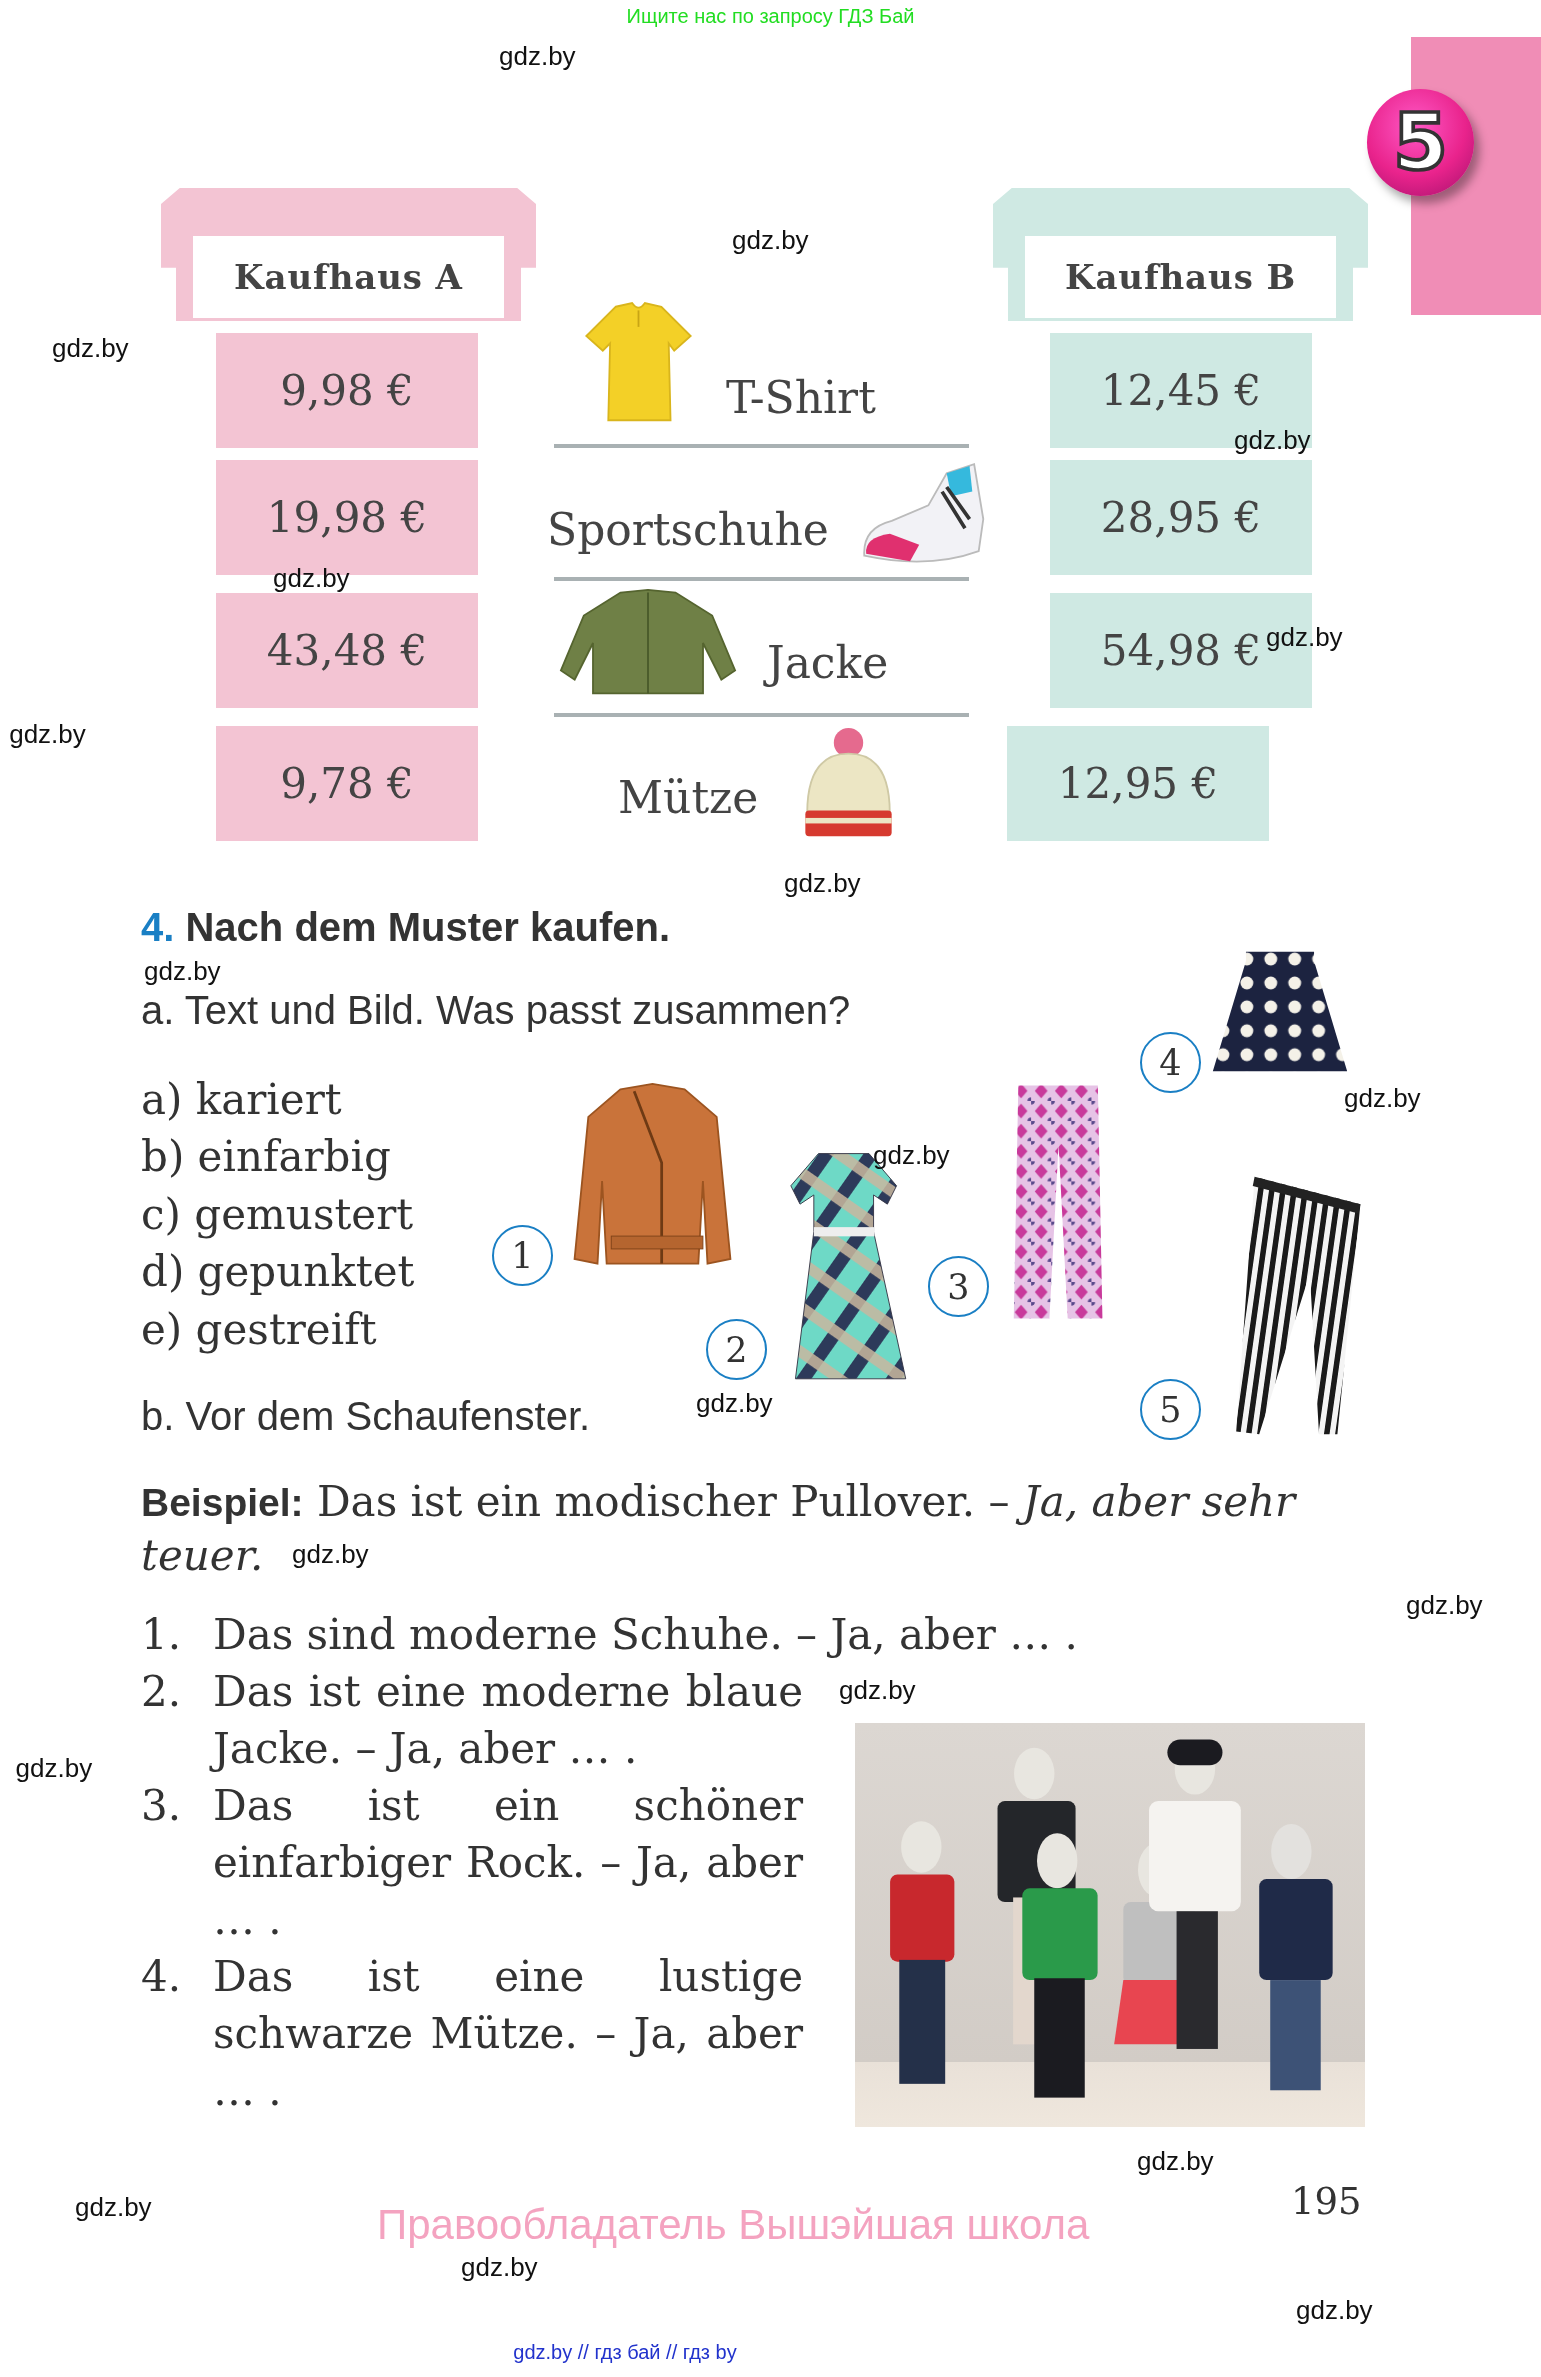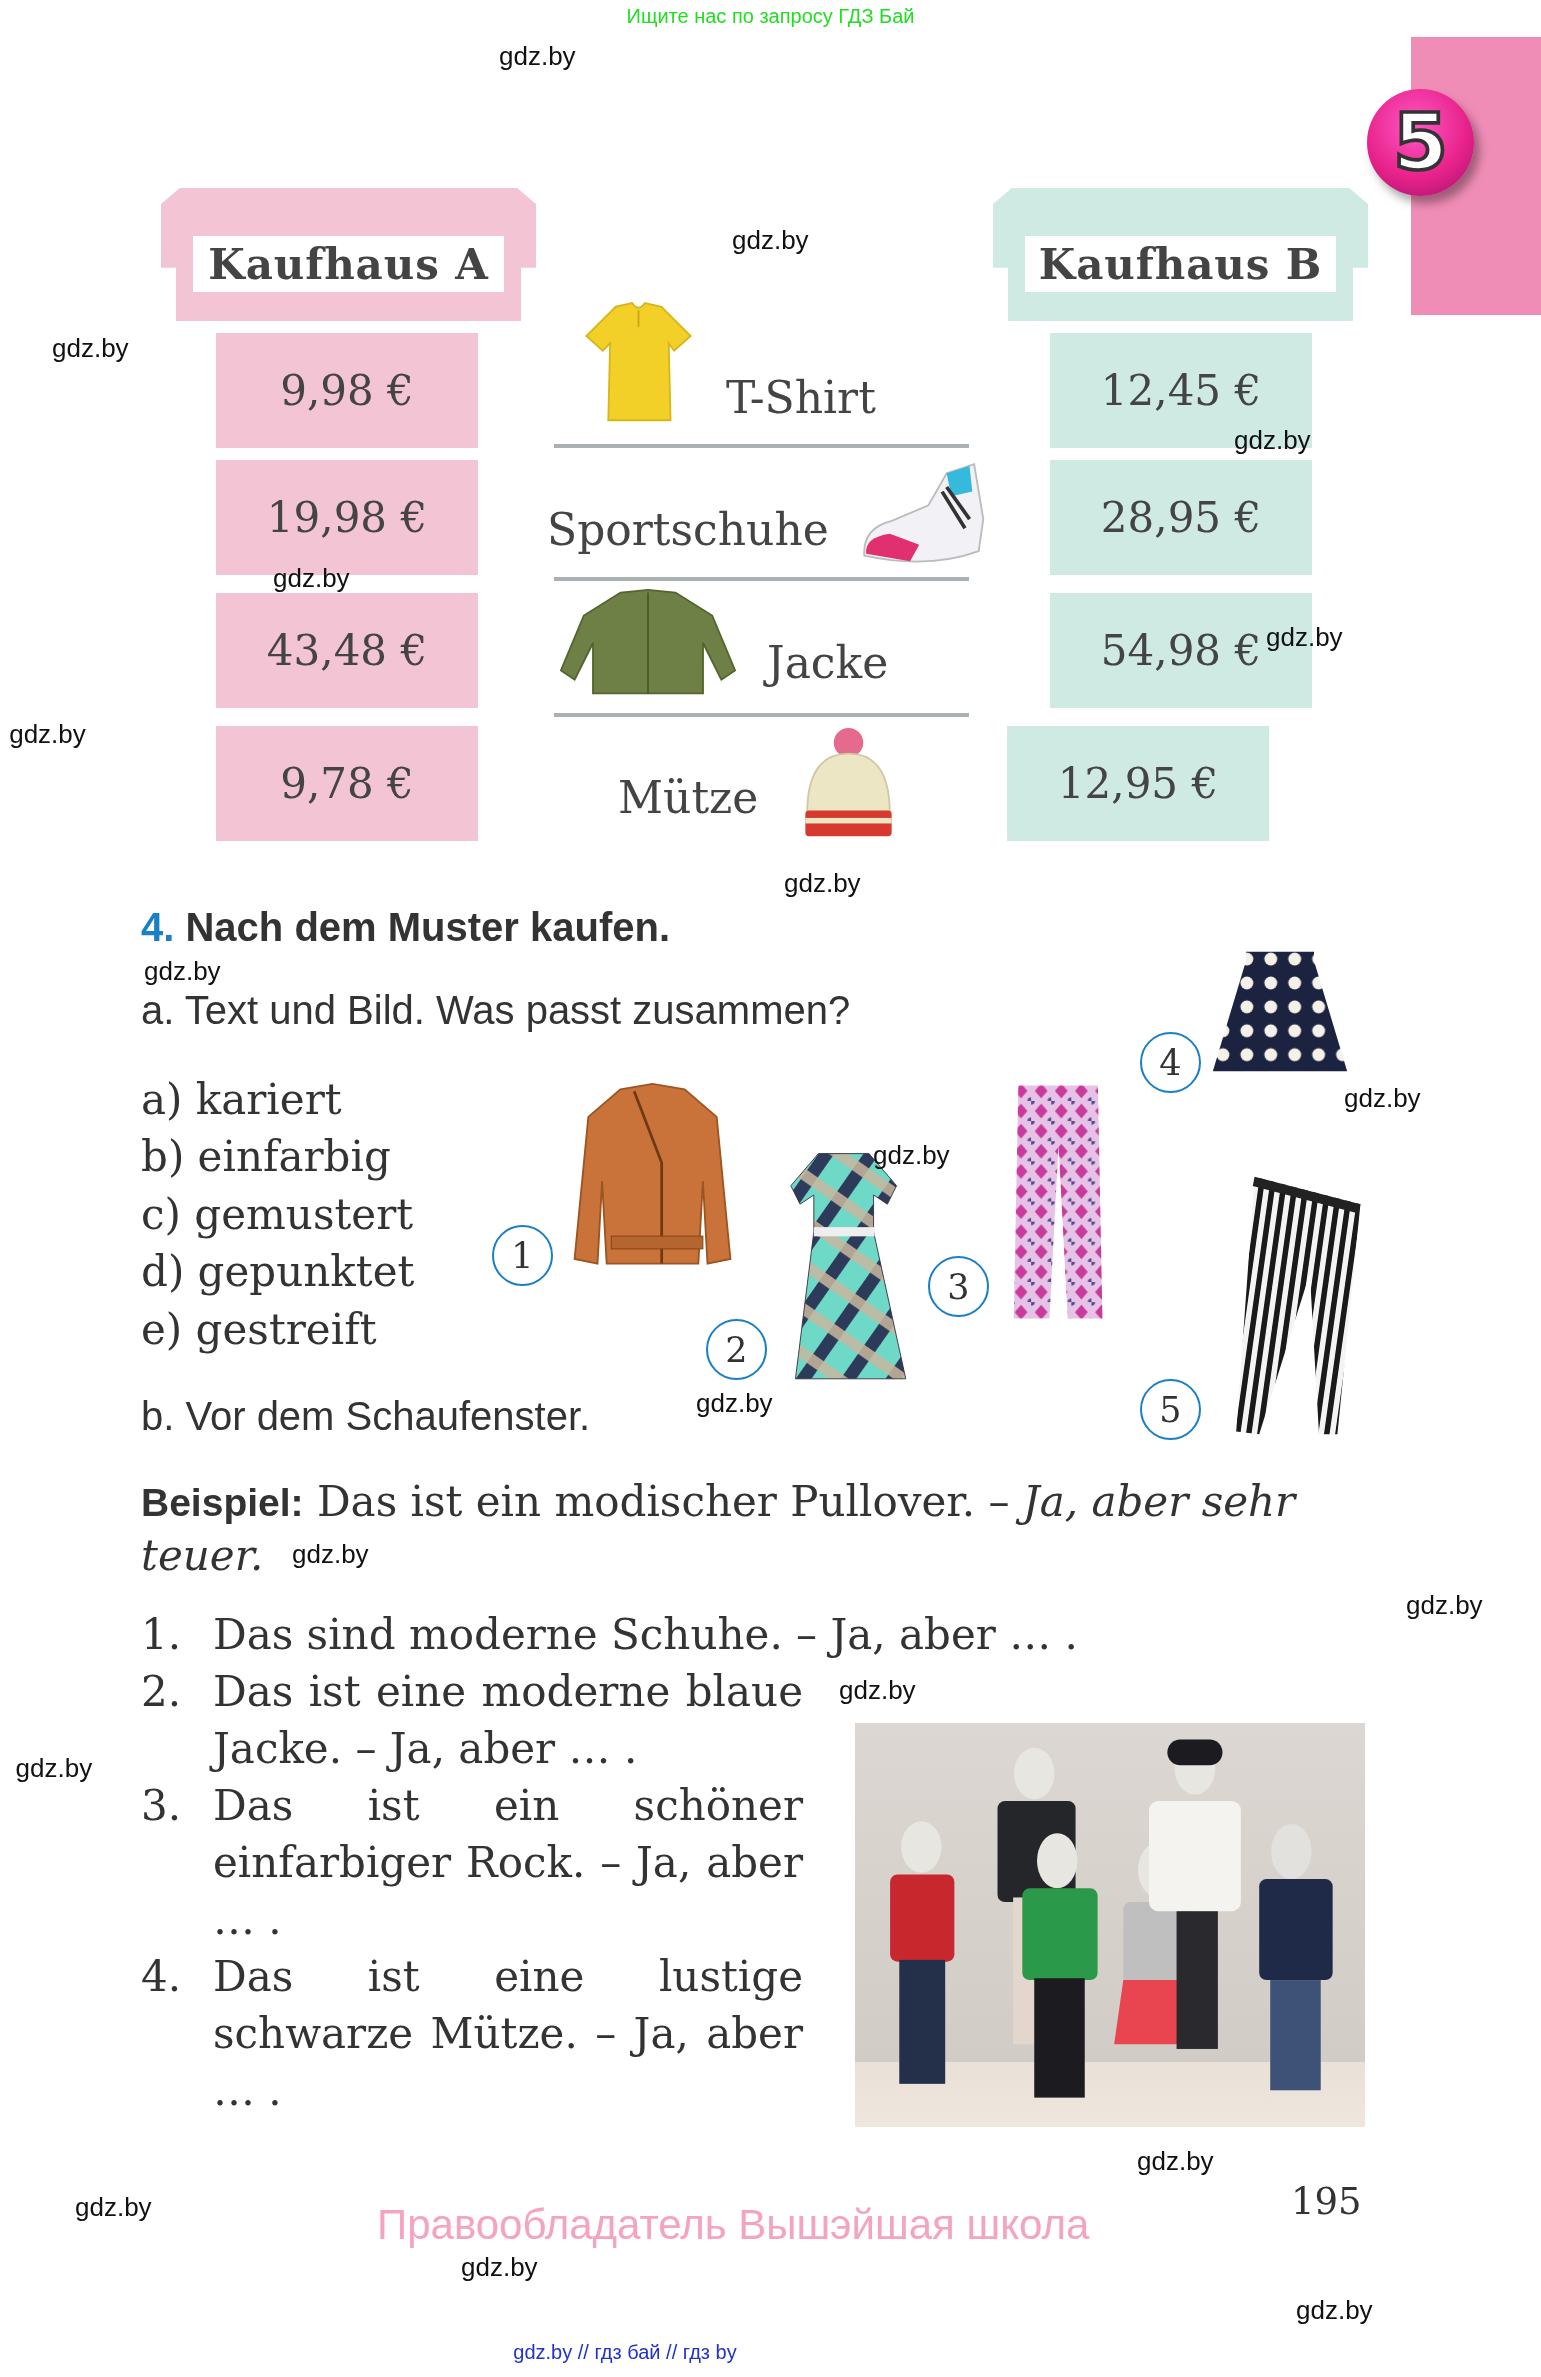--- a/index.html
+++ b/index.html
@@ -7,21 +7,21 @@
   .wm { position: absolute; font-family: "Liberation Sans", sans-serif; font-size: 26px; color: #111; white-space: nowrap; }
   .top-banner { position: absolute; left: 0; width: 1541px; top: 4.6px; text-align: center; font-family: "Liberation Sans", sans-serif; font-size: 20px; color: #22dd22; }
   .tab { position: absolute; left: 1411px; top: 37px; width: 130px; height: 278px; background: #f08db6; }
   .badge { position: absolute; left: 1367px; top: 89px; width: 107px; height: 107px; border-radius: 50%;
     background: radial-gradient(circle at 45% 35%, #ff59c6 0%, #e9238c 55%, #a0106a 100%); box-shadow: 5.5px 7.4px 9.2px rgba(0,0,0,0.35);
     display: flex; align-items: center; justify-content: center; }
   .badge span { font-family: "DejaVu Sans", sans-serif; font-weight: bold; font-size: 79px; color: #fff; -webkit-text-stroke: 3.7px #333; line-height: 1; }
 
   .store-head { position: absolute; width: 375px; height: 133px; }
   .store-head .roof { position: absolute; left: 0; top: 0; width: 375px; height: 133px; clip-path: polygon(5% 0, 95% 0, 100% 12%, 100% 60%, 96% 60%, 96% 100%, 4% 100%, 4% 60%, 0 60%, 0 12%); }
-  .store-head .label { position: absolute; left: 32px; top: 48px; width: 311px; height: 56px; background: #fff; display: flex; align-items: center; justify-content: center; font-family: "DejaVu Serif", serif; font-weight: bold; font-size: 42px; color: #444; letter-spacing: 0.9px; }
+  .store-head .label { position: absolute; left: 32px; top: 48px; width: 311px; height: 82px; background: #fff; display: flex; align-items: center; justify-content: center; font-family: "DejaVu Serif", serif; font-weight: bold; font-size: 34px; color: #444; letter-spacing: 0.9px; }
   .price-box { position: absolute; width: 262px; height: 115px; display: flex; align-items: center; justify-content: center; font-family: "DejaVu Serif", serif; font-size: 42px; color: #444; }
   .pink { background: #f3c4d3; }
   .mint { background: #cfe9e3; }
 
   .item-label { position: absolute; font-family: "DejaVu Serif", serif; font-size: 44px; color: #444; white-space: nowrap; }
   .divider { position: absolute; left: 554px; width: 415px; height: 3.7px; background: #a9b1b3; }
 
   .item-img { position: absolute; }
 
   .h4 { position: absolute; left: 141px; top: 896px; font-family: "Liberation Sans", sans-serif; font-weight: bold; font-size: 40px; color: #333; white-space: nowrap; margin-top: 9px; }

